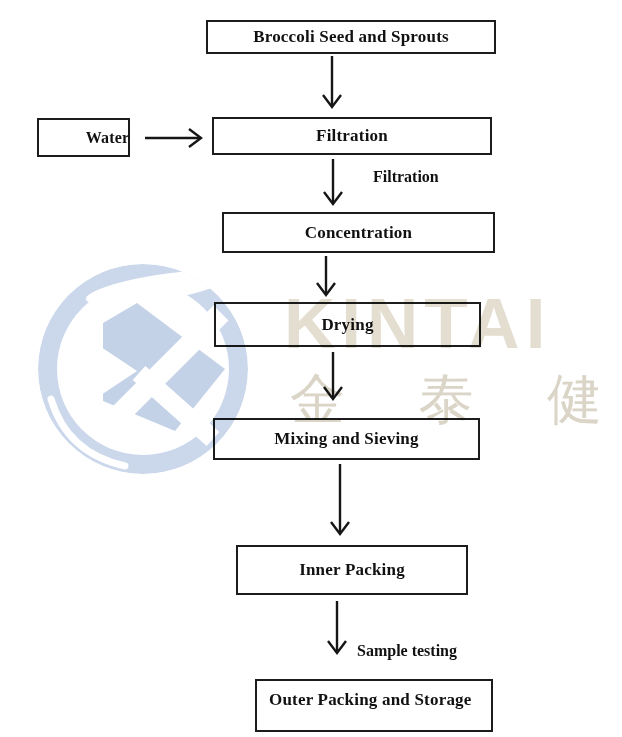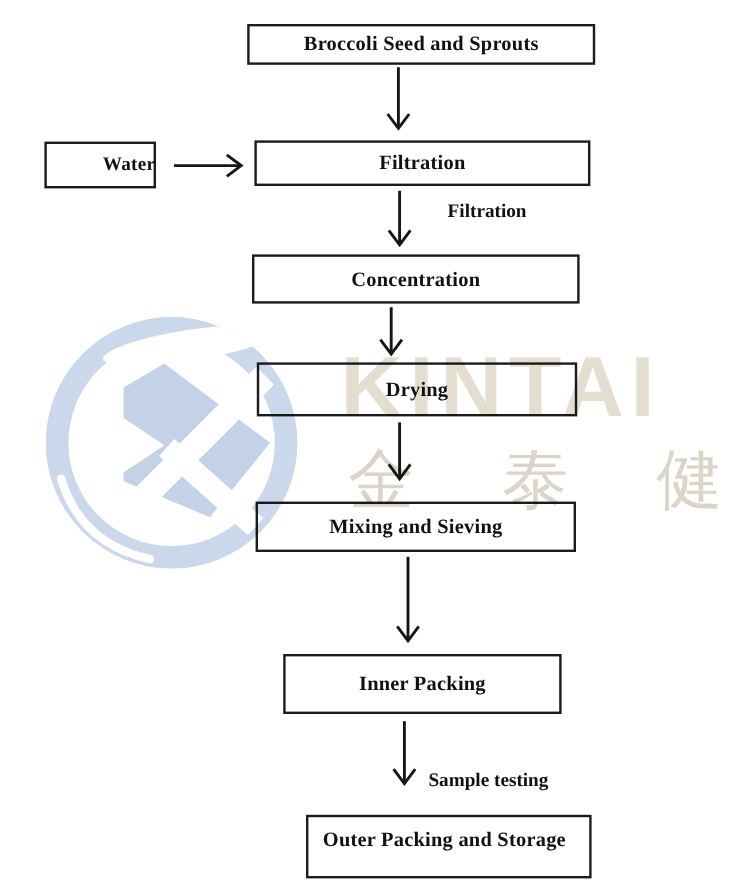--- a/index.html
+++ b/index.html
@@ -74,21 +74,21 @@
   </div>
 
   <div class="fbox" style="left:37px;top:118px;width:93px;height:39px;font-size:16px;padding-left:48px;">
     <span>Water</span>
   </div>
 
   <div class="fbox" style="left:212px;top:117px;width:280px;height:38px;">
     <span>Filtration</span>
   </div>
 
-  <div class="fbox" style="left:210px;top:212px;width:273px;height:41px;text-align:right;">
+  <div class="fbox" style="left:222px;top:212px;width:273px;height:41px;text-align:right;">
     <span>Concentration</span>
   </div>
 
   <div class="fbox" style="left:214px;top:302px;width:267px;height:45px;">
     <span>Drying</span>
   </div>
 
   <div class="fbox" style="left:213px;top:418px;width:267px;height:42px;">
     <span>Mixing and Sieving</span>
   </div>

